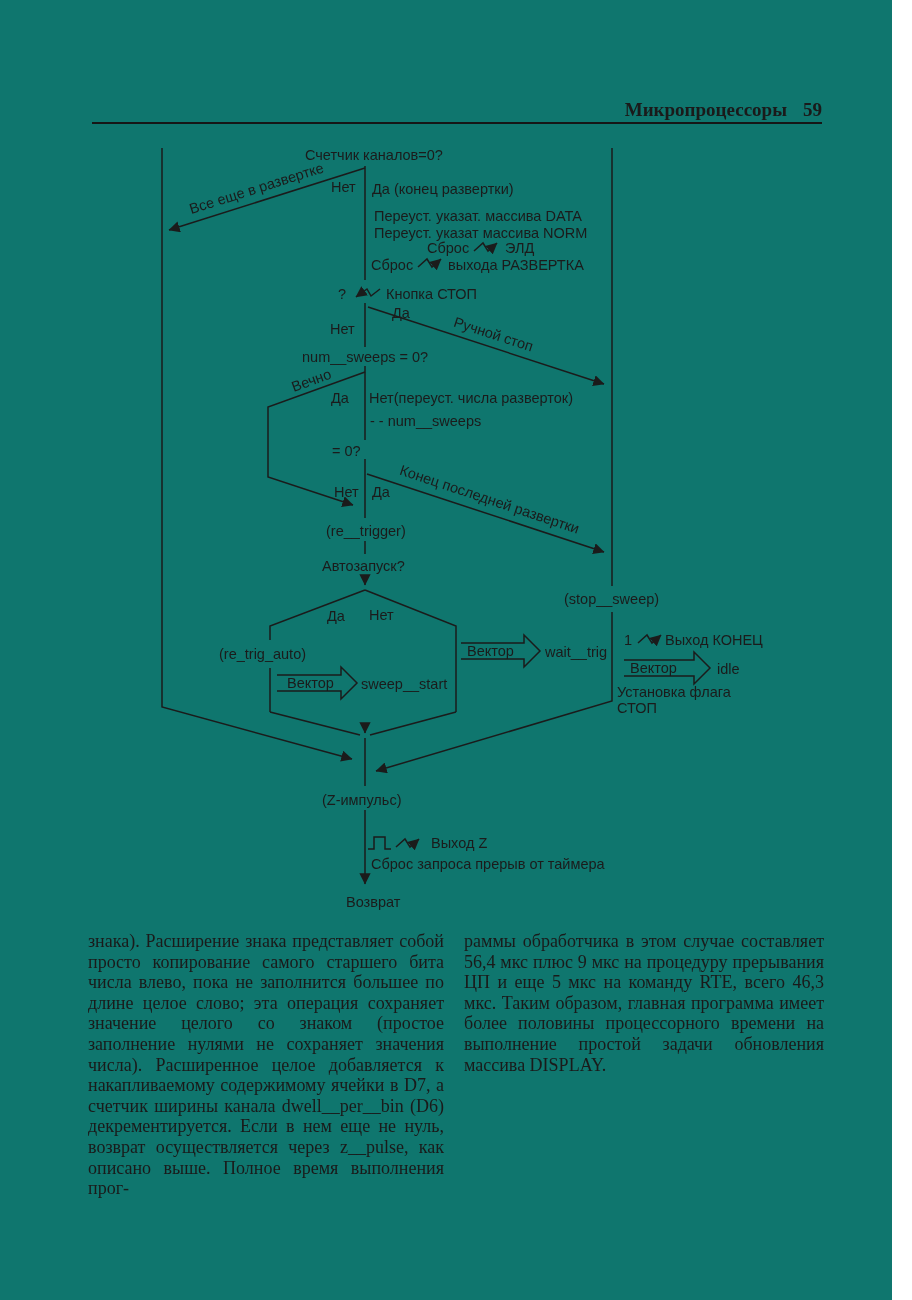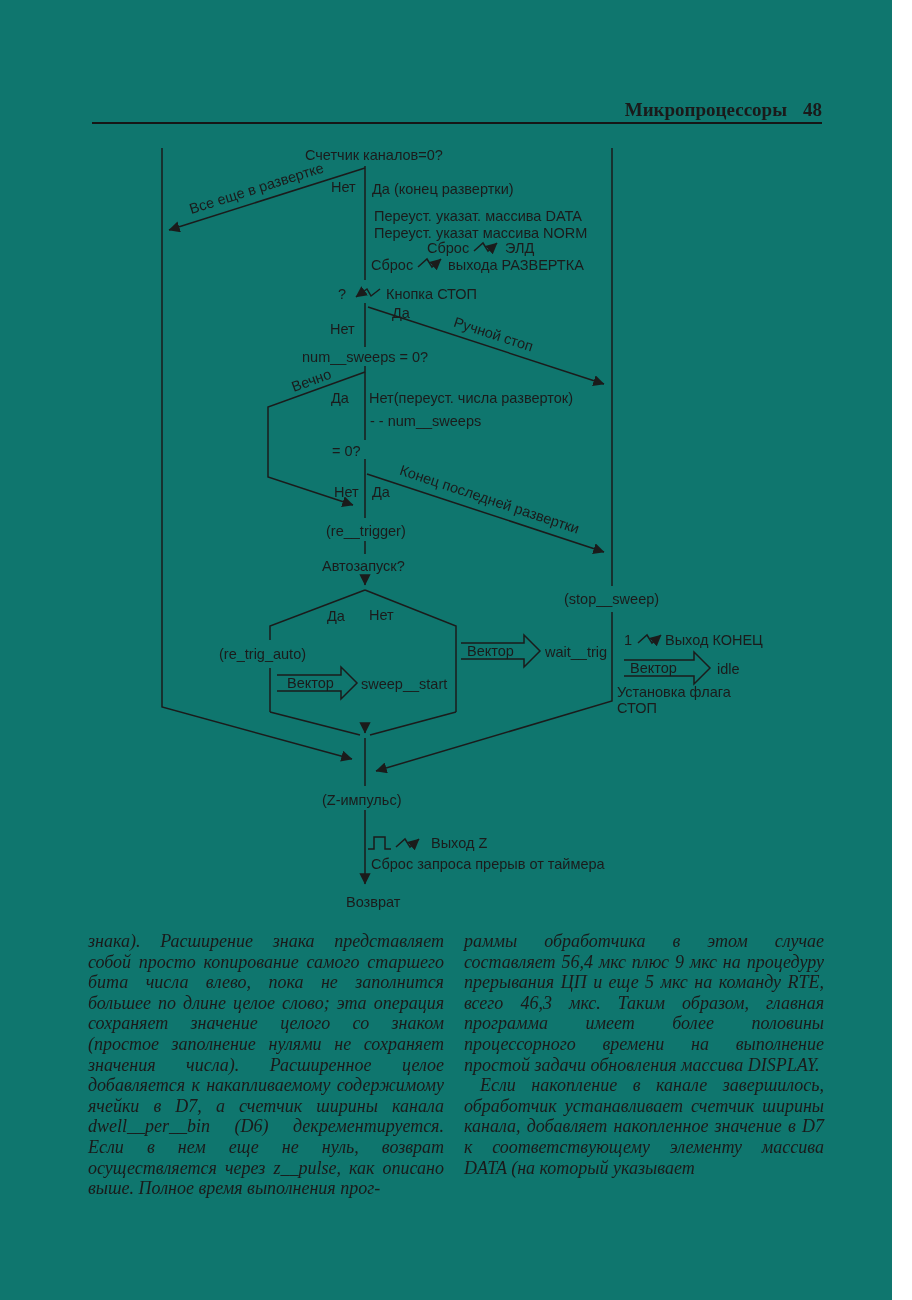--- a/index.html
+++ b/index.html
@@ -5,32 +5,32 @@
   html,body{margin:0;padding:0;}
   .page{position:relative;width:892px;height:1300px;background:#0f766e;overflow:hidden;
         font-family:"Liberation Serif", serif;color:#1a1a1a;}
   .header{position:absolute;left:92px;top:99px;width:730px;display:flex;
           justify-content:flex-end;align-items:baseline;gap:16px;
           font-weight:bold;font-size:19px;}
   .hrule{position:absolute;left:92px;top:122px;width:730px;height:2px;background:#161616;}
   svg.flow{position:absolute;left:0;top:0;}
   svg.flow text{font-family:"Liberation Sans", sans-serif;font-size:14.5px;fill:#1b1b1b;}
   svg.flow .ln{stroke:#1b1b1b;stroke-width:1.5;fill:none;stroke-linecap:butt;stroke-linejoin:miter;}
-  .columns{position:absolute;top:931px;left:88px;width:736px;display:flex;gap:20px;font-style:italic;}
+  .columns{position:absolute;top:931px;left:88px;width:736px;display:flex;gap:20px;}
   .col{width:356px;font-size:18px;line-height:20.6px;text-align:justify;}
   .col p{margin:0;}
   .col p.indent{text-indent:16px;}
 </style>
 </head>
 <body>
 <div class="page">
 
   <div class="header">
     <span>Микропроцессоры</span>
-    <span>48</span>
+    <span>59</span>
   </div>
   <div class="hrule"></div>
 
   <svg class="flow" width="912" height="922">
     <defs>
       <marker id="ah" viewBox="0 0 10 10" refX="9.5" refY="5" markerWidth="7.5" markerHeight="7.5" orient="auto-start-reverse">
         <path d="M0,0 L10,5 L0,10 Z" fill="#1b1b1b"></path>
       </marker>
     </defs>
 
@@ -121,17 +121,16 @@
       <text x="346" y="907">Возврат</text>
     </g>
   </svg>
 
   <div class="columns">
     <div class="col">
       <p>знака). Расширение знака представляет собой просто копирование самого старшего бита числа влево, пока не заполнится большее по длине целое слово; эта операция сохраняет значение целого со знаком (простое заполнение нулями не сохраняет значения числа). Расширенное целое добавляется к накапливаемому содержимому ячейки в D7, а счетчик ширины канала dwell__per__bin (D6) декрементируется. Если в нем еще не нуль, возврат осуществляется через z__pulse, как описано выше. Полное время выполнения прог-</p>
     </div>
     <div class="col" style="width:360px;">
       <p>раммы обработчика в этом случае составляет 56,4 мкс плюс 9 мкс на процедуру прерывания ЦП и еще 5 мкс на команду RTE, всего 46,3 мкс. Таким образом, главная программа имеет более половины процессорного времени на выполнение простой задачи обновления массива DISPLAY.</p>
-      <p class="indent">Если накопление в канале завершилось, обработчик устанавливает счетчик ширины канала, добавляет накопленное значение в D7 к соответствующему элементу массива DATA (на который указывает</p>
     </div>
   </div>
 
 </div>
 
 </body></html>

